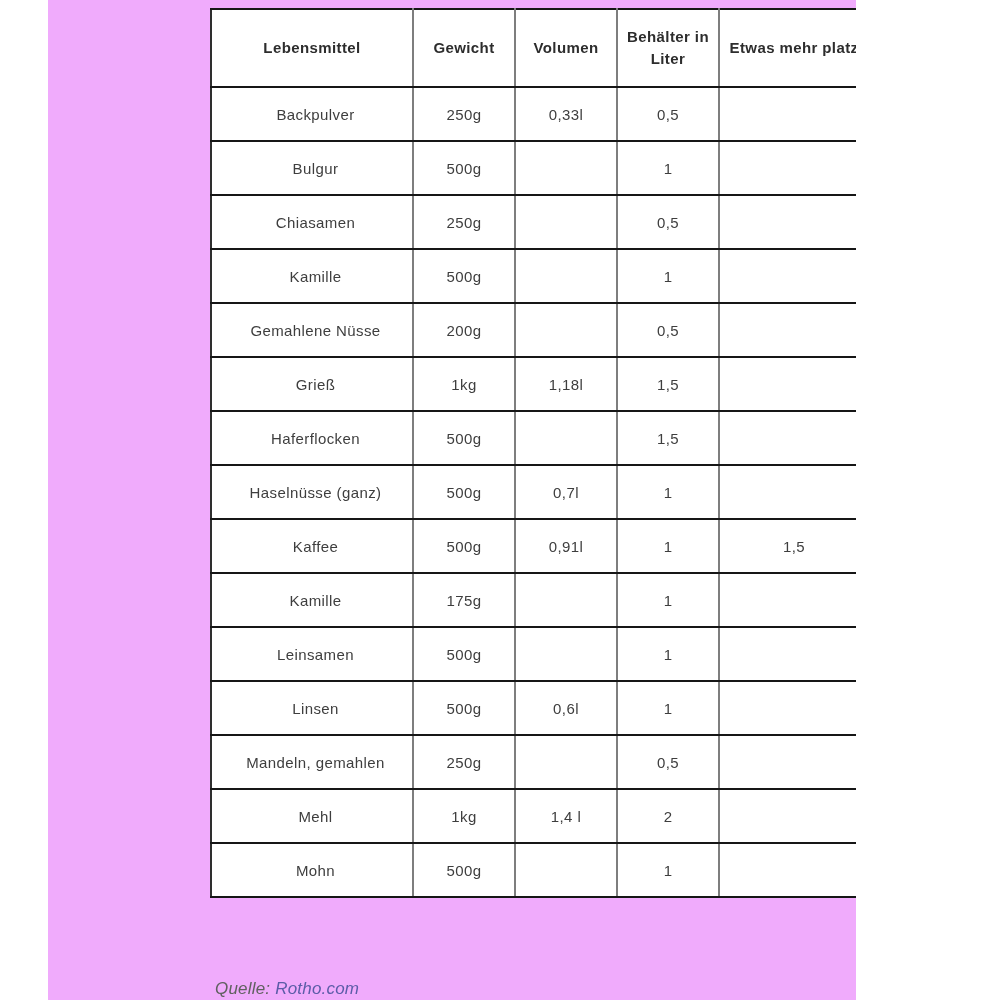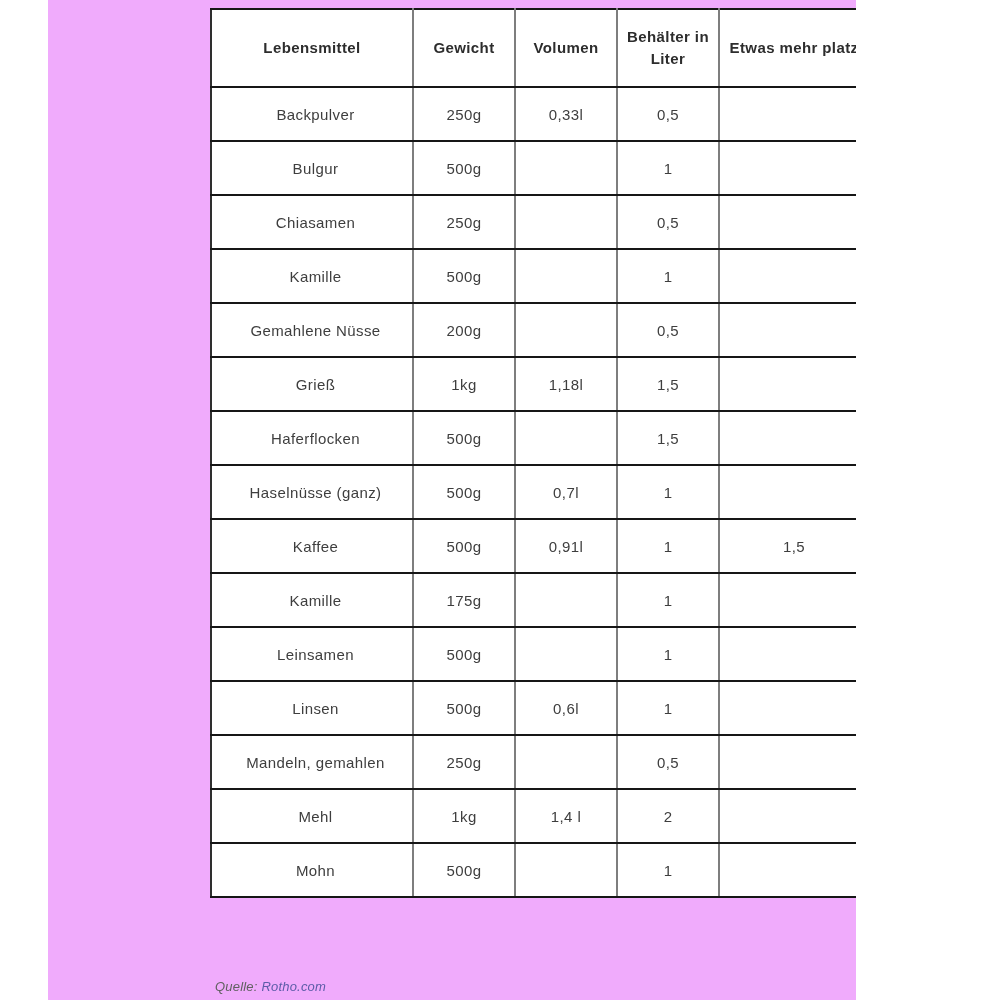--- a/index.html
+++ b/index.html
@@ -63,21 +63,21 @@
     padding: 2px 8px;
   }
   .food-table td.food-name {
     text-align: center;
     padding-left: 15px;
   }
   .source-line {
     position: absolute;
     left: 167px;
     top: 979px;
-    font-size: 13px;
+    font-size: 17px;
     font-style: italic;
     letter-spacing: 0.2px;
     color: #606060;
   }
   .source-line a {
     color: #5c5ca8;
     text-decoration: none;
     font-style: italic;
   }
 </style>

